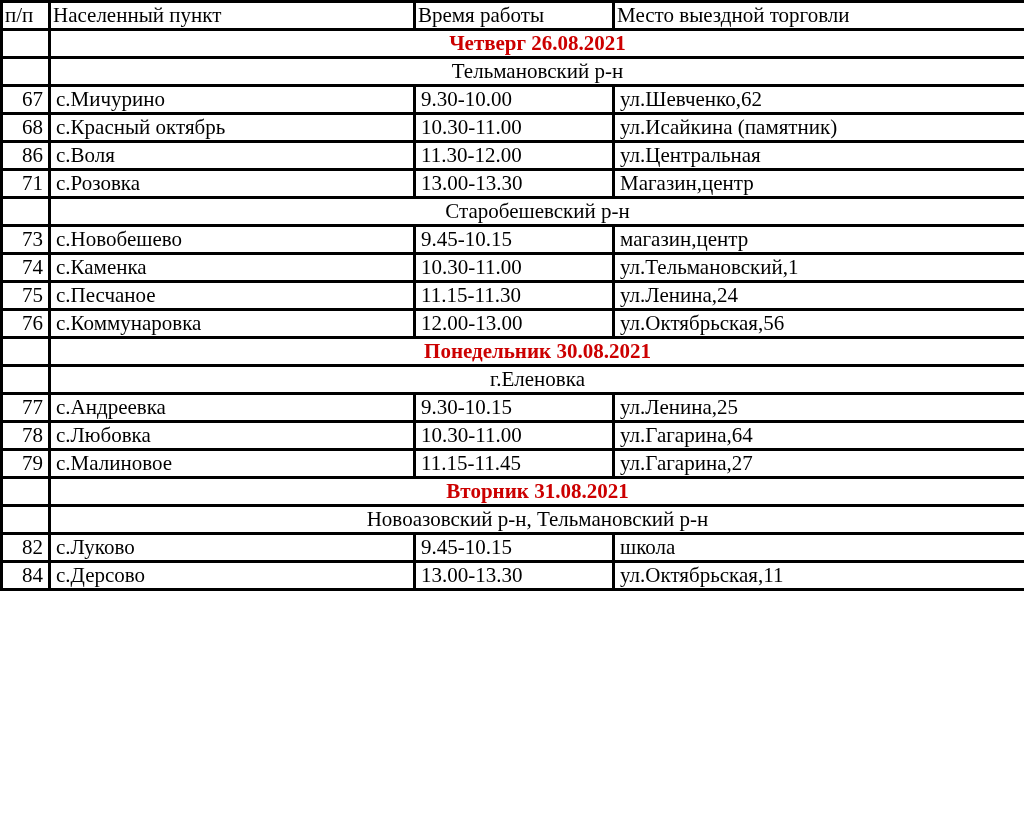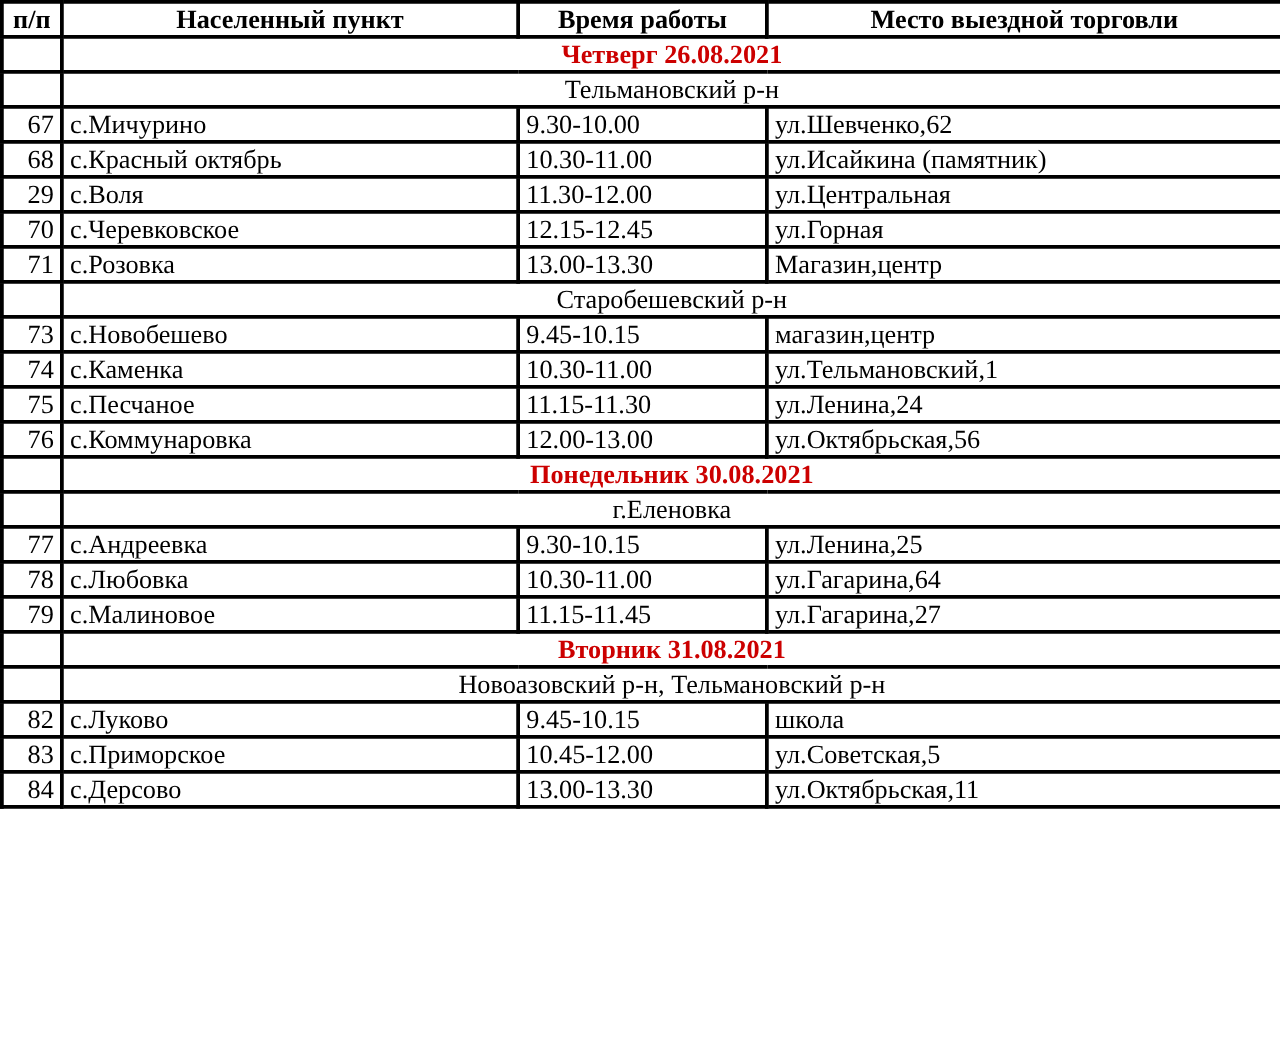--- a/index.html
+++ b/index.html
@@ -29,22 +29,22 @@
     height: 28px;
     font-size: 21px;
     line-height: 1.1;
     padding: 0 5px;
     overflow: hidden;
     white-space: nowrap;
     vertical-align: middle;
     background: #ffffff;
   }
   table.schedule th {
-    font-weight: bold;
-    text-align: center;
+    font-weight: normal;
+    text-align: left;
     padding: 0 2px;
   }
   td.num-cell {
     text-align: right;
     padding-right: 7px;
   }
   td.place-cell, td.time-cell, td.loc-cell {
     text-align: left;
   }
   td.day-cell {
@@ -89,30 +89,24 @@
         <td class="time-cell">9.30-10.00</td>
         <td class="loc-cell">ул.Шевченко,62</td>
       </tr>
       <tr>
         <td class="num-cell">68</td>
         <td class="place-cell">с.Красный октябрь</td>
         <td class="time-cell">10.30-11.00</td>
         <td class="loc-cell">ул.Исайкина (памятник)</td>
       </tr>
       <tr>
-        <td class="num-cell">29</td>
+        <td class="num-cell">86</td>
         <td class="place-cell">с.Воля</td>
         <td class="time-cell">11.30-12.00</td>
         <td class="loc-cell">ул.Центральная</td>
-      </tr>
-      <tr>
-        <td class="num-cell">70</td>
-        <td class="place-cell">с.Черевковское</td>
-        <td class="time-cell">12.15-12.45</td>
-        <td class="loc-cell">ул.Горная</td>
       </tr>
       <tr>
         <td class="num-cell">71</td>
         <td class="place-cell">с.Розовка</td>
         <td class="time-cell">13.00-13.30</td>
         <td class="loc-cell">Магазин,центр</td>
       </tr>
       <tr>
         <td class="num-cell"></td>
         <td class="region-cell" colspan="3">Старобешевский р-н</td>
@@ -175,25 +169,19 @@
         <td class="num-cell"></td>
         <td class="region-cell" colspan="3">Новоазовский р-н, Тельмановский р-н</td>
       </tr>
       <tr>
         <td class="num-cell">82</td>
         <td class="place-cell">с.Луково</td>
         <td class="time-cell">9.45-10.15</td>
         <td class="loc-cell">школа</td>
       </tr>
       <tr>
-        <td class="num-cell">83</td>
-        <td class="place-cell">с.Приморское</td>
-        <td class="time-cell">10.45-12.00</td>
-        <td class="loc-cell">ул.Советская,5</td>
-      </tr>
-      <tr>
         <td class="num-cell">84</td>
         <td class="place-cell">с.Дерсово</td>
         <td class="time-cell">13.00-13.30</td>
         <td class="loc-cell">ул.Октябрьская,11</td>
       </tr>
     </tbody>
 </table>
 
 </body></html>

